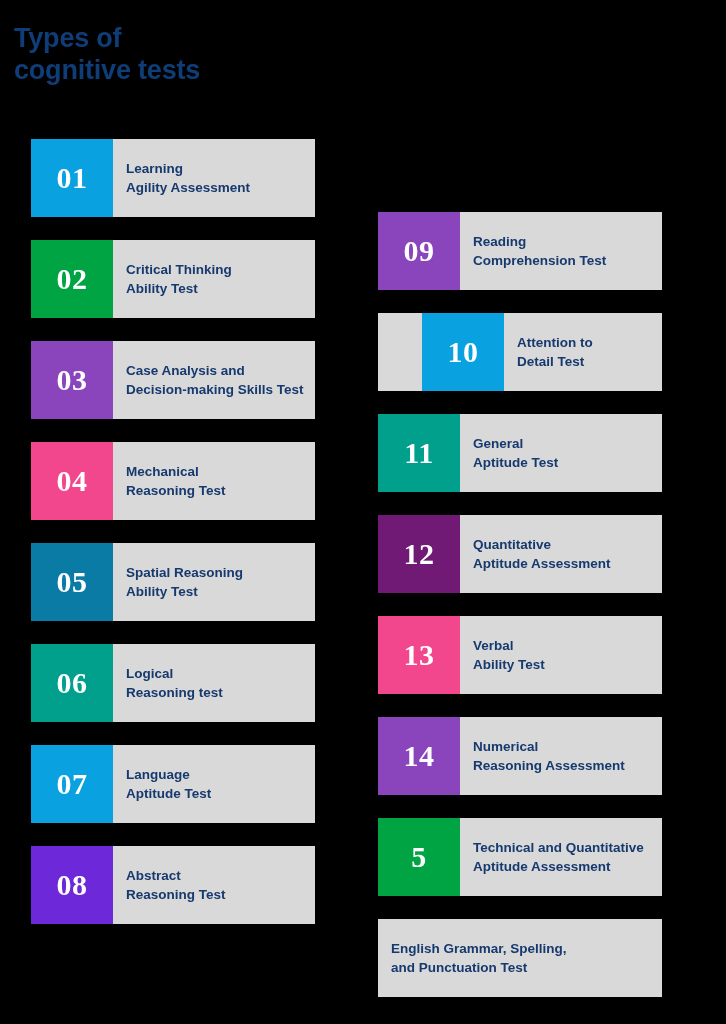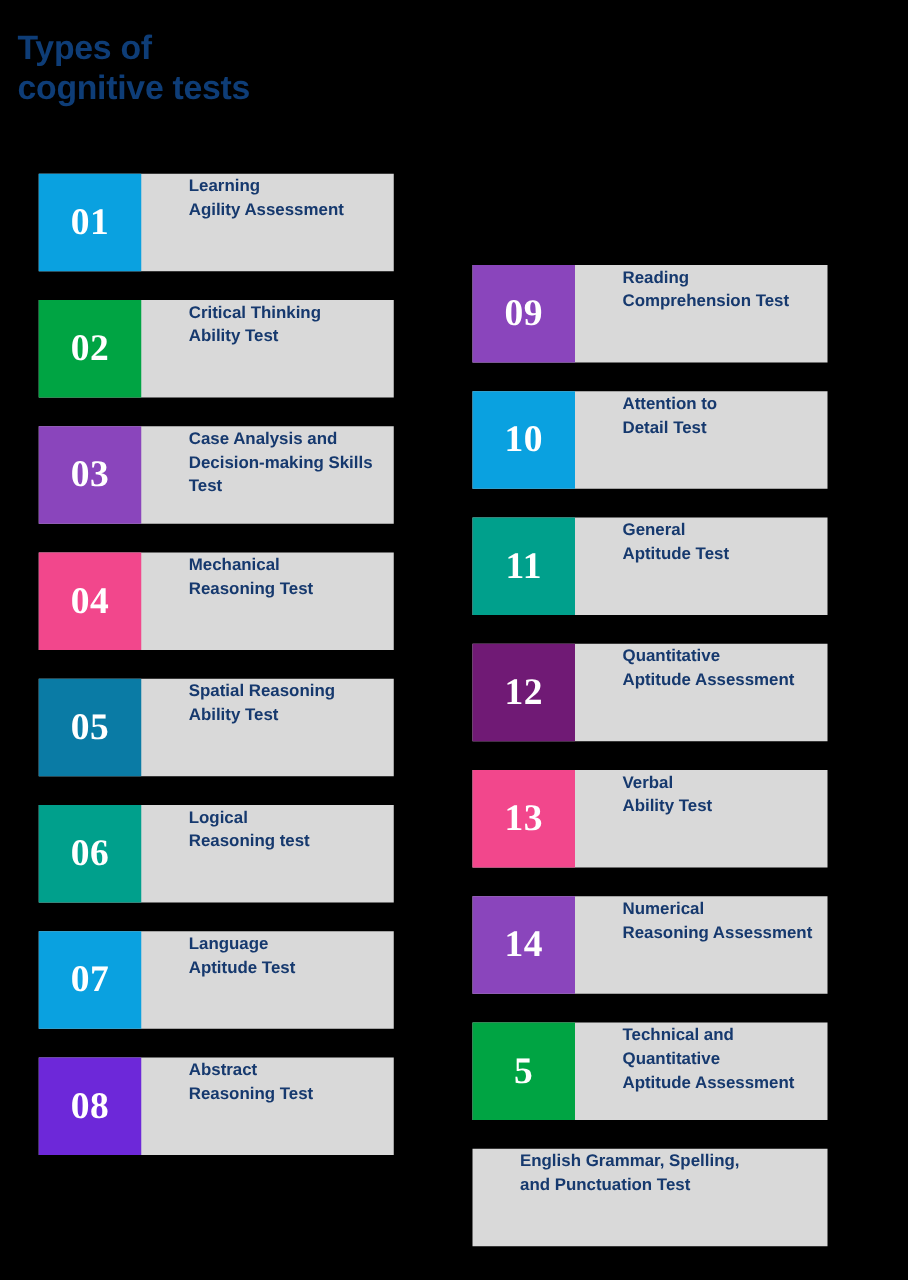--- a/index.html
+++ b/index.html
@@ -67,22 +67,22 @@
     font-family: "Liberation Serif", serif;
     font-weight: bold;
     font-size: 30px;
     line-height: 1;
     letter-spacing: 0.5px;
   }
 
   .card-body {
     flex: 1 1 auto;
     display: flex;
-    align-items: flex-start;
-    padding-left: 38px;
+    align-items: center;
+    padding-left: 13px;
     padding-right: 8px;
   }
 
   .card-label {
     color: #16396e;
     font-family: "Liberation Sans", sans-serif;
     font-weight: bold;
     font-size: 13.5px;
     line-height: 19px;
     white-space: pre-line;
@@ -157,21 +157,21 @@
 
   <div class="column" id="column-right">
       <div class="card">
         <div class="card-number" style="background: rgb(138, 69, 188);">09</div>
         <div class="card-body">
           <div class="card-label">Reading
 Comprehension Test</div>
         </div>
       </div>
       <div class="card">
-        <div class="card-number" style="background: rgb(10, 161, 224);">10</div>
+        <div class="card-number" style="background: rgb(10, 161, 224); margin-left: 44px;">10</div>
         <div class="card-body">
           <div class="card-label">Attention to
 Detail Test</div>
         </div>
       </div>
       <div class="card">
         <div class="card-number" style="background: rgb(0, 160, 140);">11</div>
         <div class="card-body">
           <div class="card-label">General
 Aptitude Test</div>

